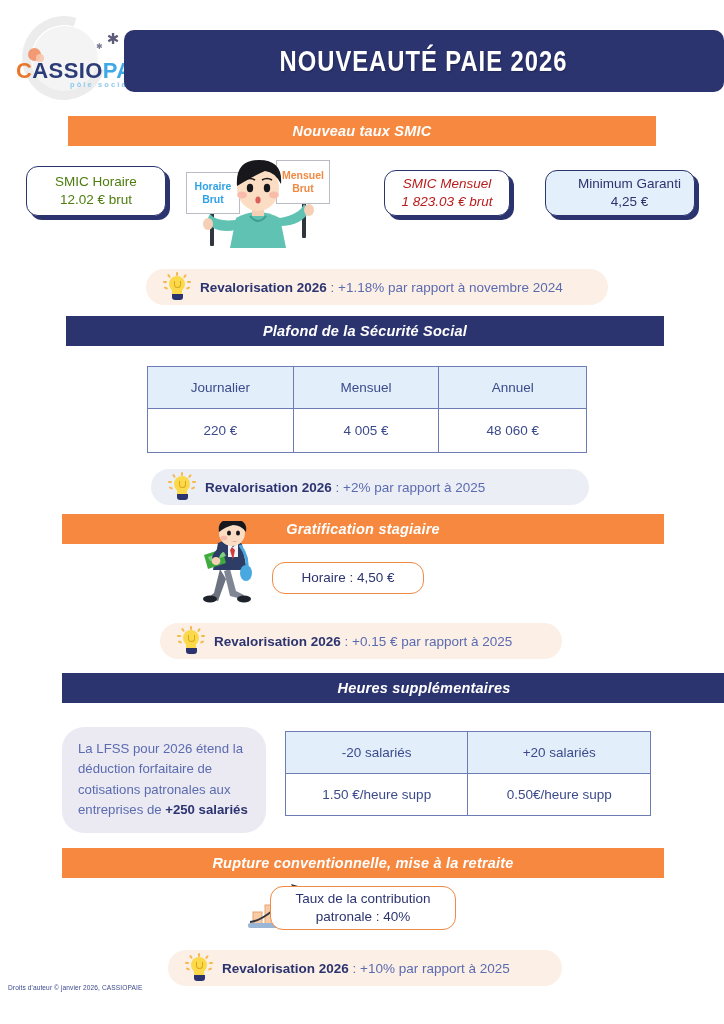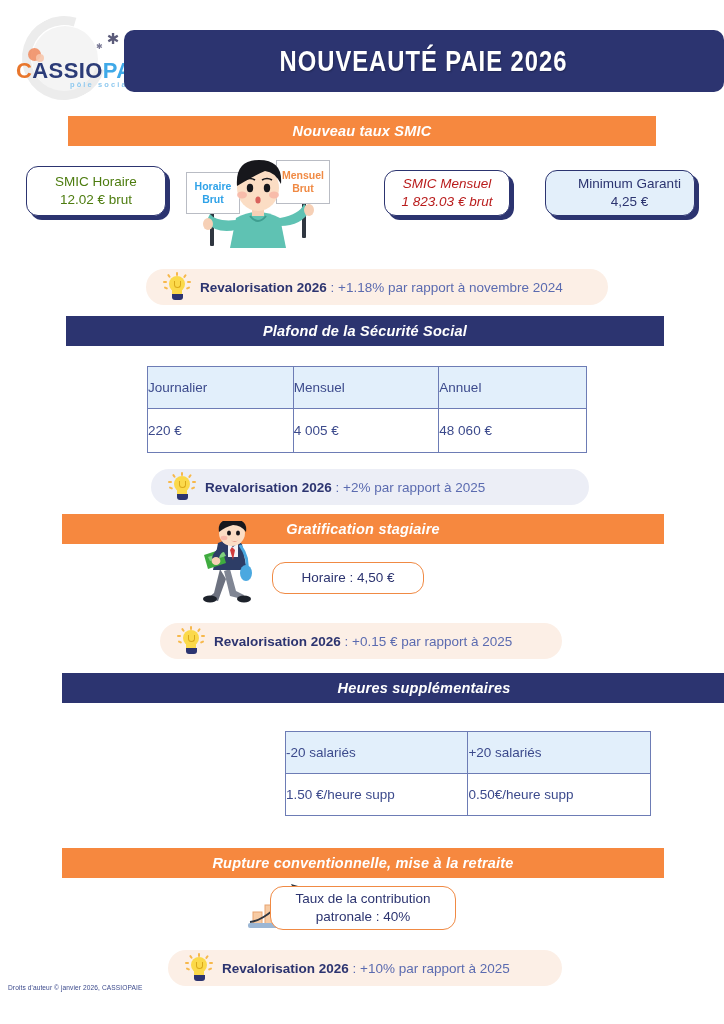--- a/index.html
+++ b/index.html
@@ -145,21 +145,21 @@
   .r5{ left:27px; top:9px;  width:4px;   height:1.6px; }
   .r6{ left:4px;  top:15px; width:4px;   height:1.6px; transform:rotate(25deg); }
   .r7{ left:26px; top:15px; width:4px;   height:1.6px; transform:rotate(-25deg); }
 
   
   table.grid {
     position:absolute; border-collapse:collapse;
   }
   table.grid td {
     border:1.2px solid #6d7cb5;
-    color:#3c4a8c; font-size:13.5px;
+    text-align:center; color:#3c4a8c; font-size:13.5px;
   }
   table.grid td.hd { background:#e2effb; }
 
   
   .note {
     position:absolute;
     background:#ebeaf3; border-radius:22px;
     color:#5b6bb0; font-size:13.2px; line-height:1.55;
     padding:12px 16px; text-align:left;
   }
@@ -384,20 +384,23 @@
     </div>
     <div class="txt">
       <b>Revalorisation 2026</b><span> : +0.15 € par rapport à 2025</span>
     </div>
   </div>
 
   <div class="band navy" style="left:62px; top:673px; width:724px;">
     <span class="bt">Heures supplémentaires</span>
   </div>
 
+  <div class="note" style="left:62px; top:727px; width:204px;">
+    <span>La LFSS pour 2026 étend la déduction forfaitaire de cotisations patronales aux entreprises de </span><b>+250 salariés</b>
+  </div>
 
   <table class="grid" style="left:285px; top:731px; width:366px;">
     <tbody>
         <tr>
       <td class="hd" style="width:183px;height:42px;">-20 salariés</td>
       <td class="hd" style="width:183px;height:42px;">+20 salariés</td>
     </tr>
     <tr>
       <td style="height:42px;">1.50 €/heure supp</td>
       <td style="height:42px;">0.50€/heure supp</td>

